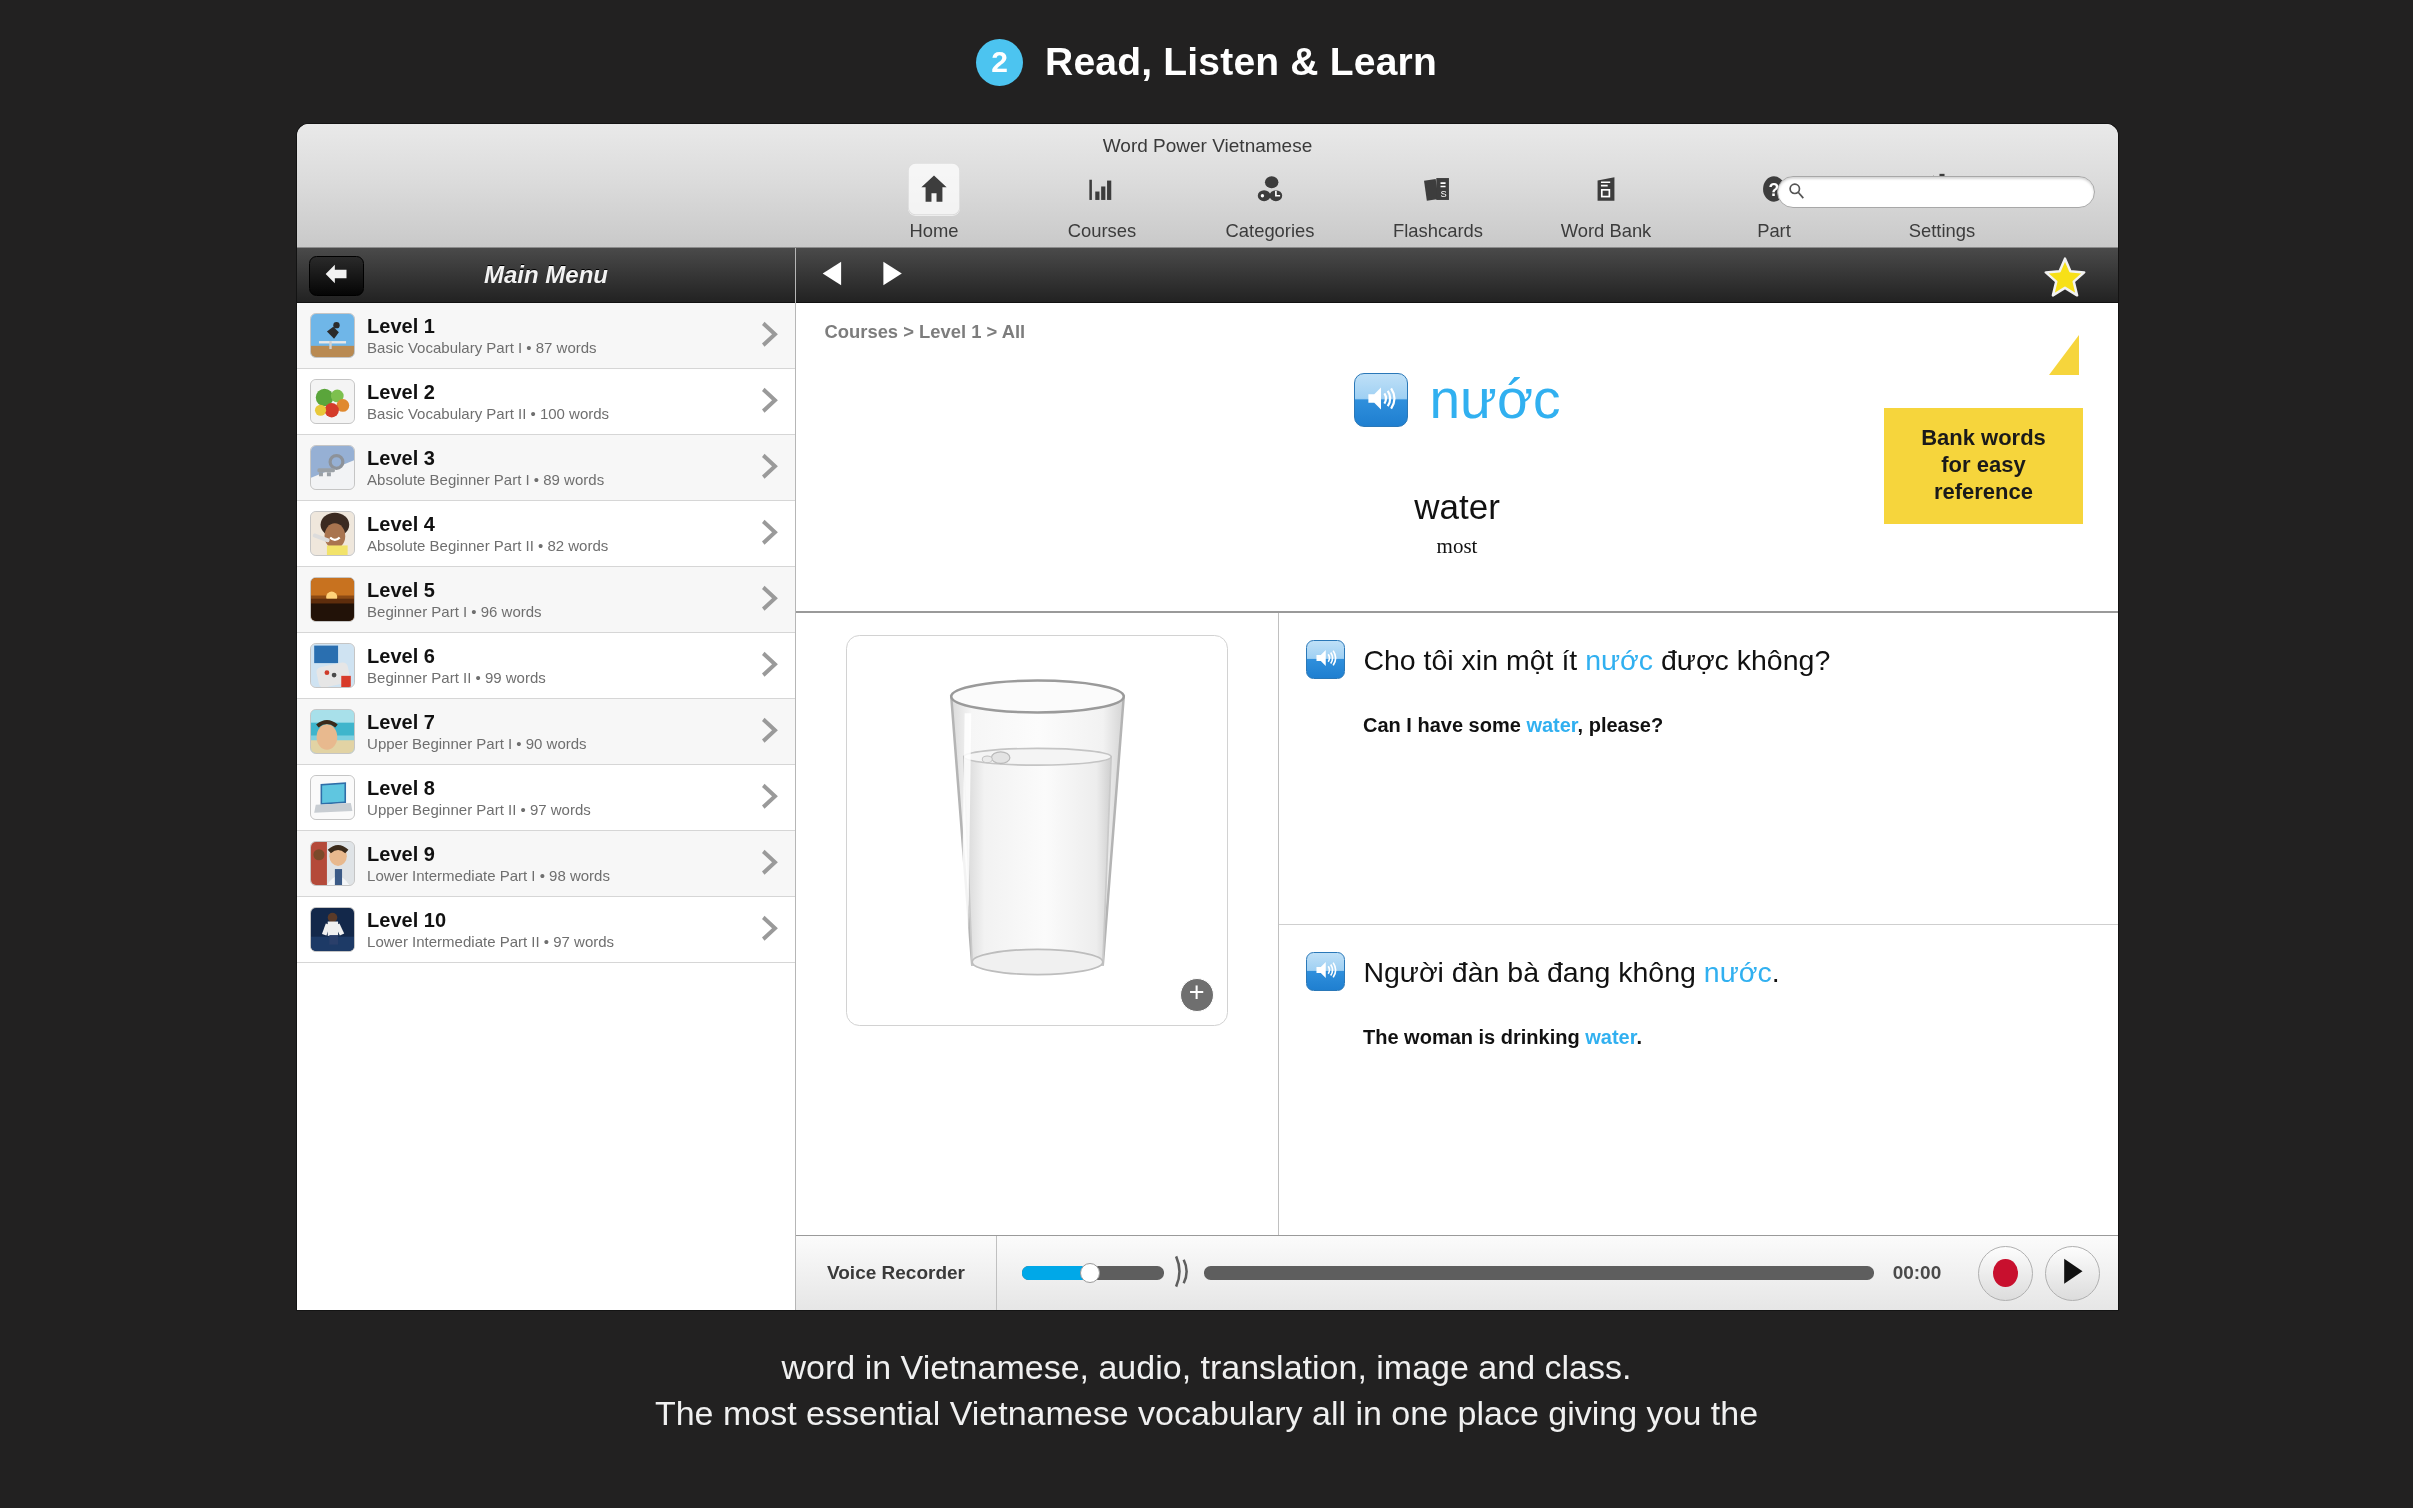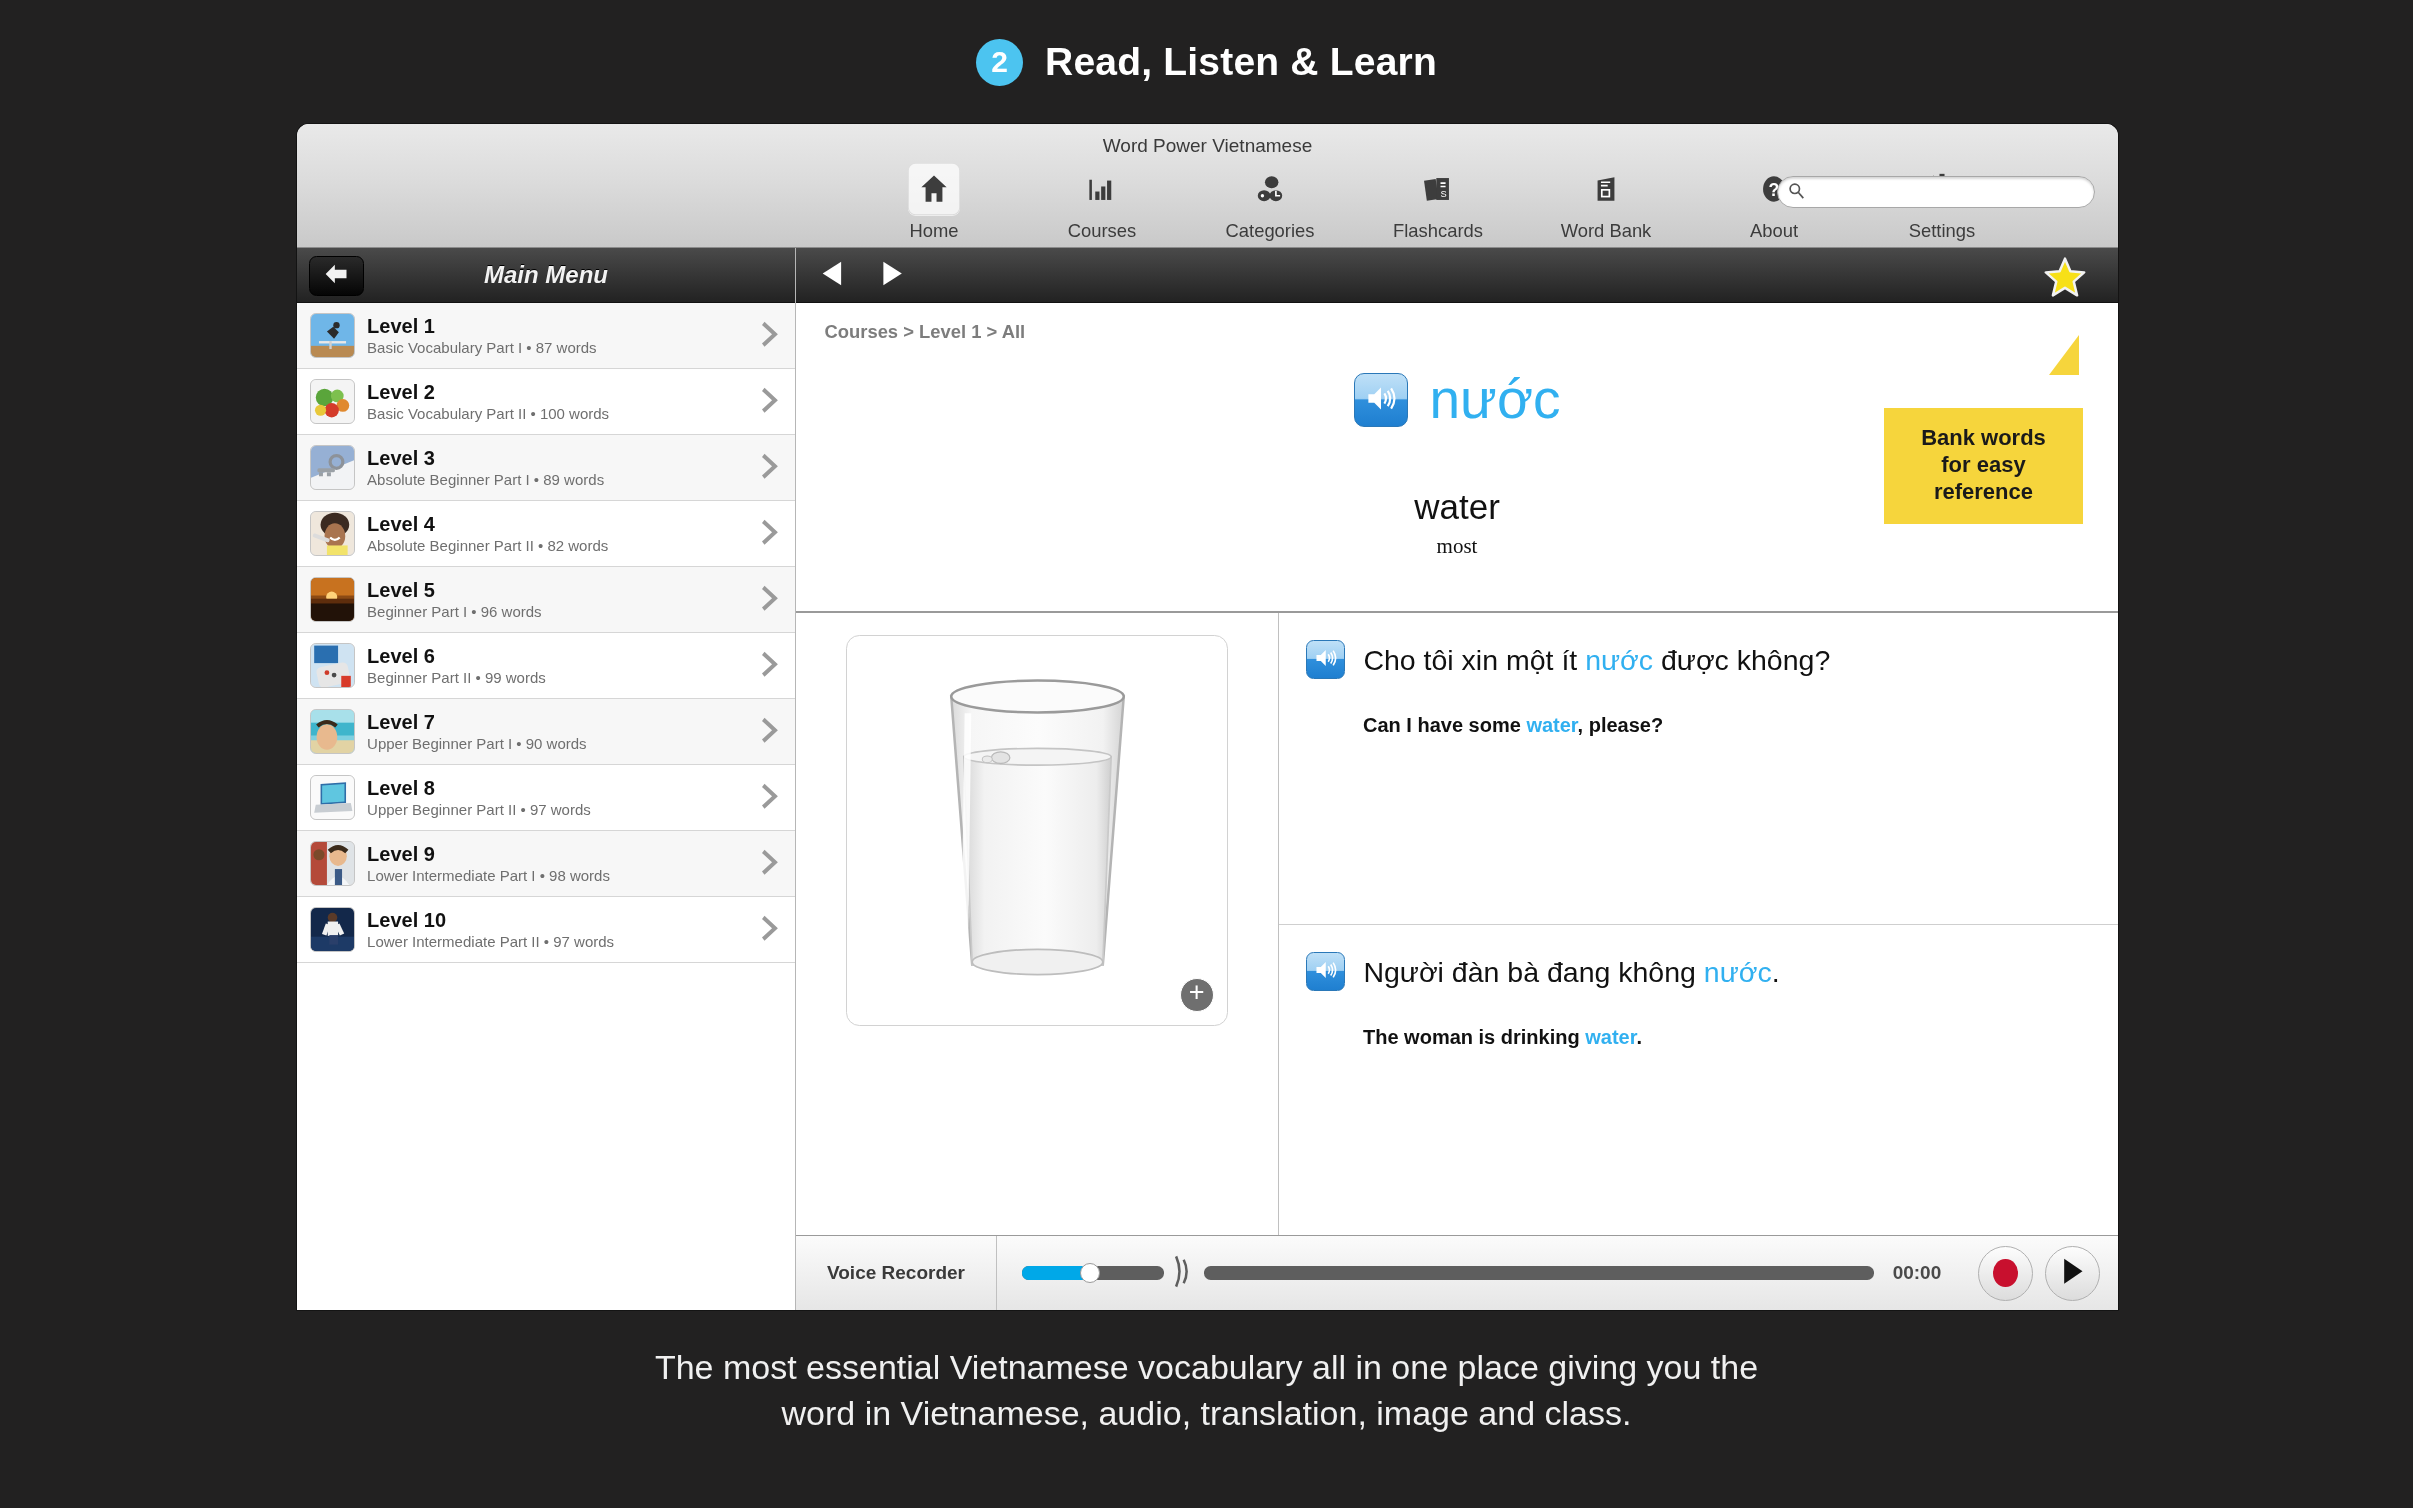--- a/index.html
+++ b/index.html
@@ -310,21 +310,21 @@
           <div class="tool-label">Word Bank</div>
         </div>
 
         <div class="tool-item">
           <div class="tool-ico-box">
             <svg width="32" height="32" viewBox="0 0 38 38">
               <ellipse cx="19" cy="19" rx="13" ry="15" fill="#3d3d3d"></ellipse>
               <text x="19" y="27" font-size="21" fill="#fff" text-anchor="middle" font-family="sans-serif" font-weight="bold">?</text>
             </svg>
           </div>
-          <div class="tool-label">About</div>
+          <div class="tool-label">Part</div>
         </div>
 
         <div class="tool-item">
           <div class="tool-ico-box">
             <svg width="32" height="32" viewBox="0 0 38 38">
               <g fill="#3d3d3d">
                 <circle cx="19" cy="19" r="11"></circle>
                 <rect x="16" y="1" width="6" height="8"></rect>
                   <rect x="16" y="29" width="6" height="8"></rect>
                 <rect x="1" y="16" width="8" height="6"></rect>
@@ -731,18 +731,18 @@
               </span>
             </div>
           </div>
         </div>
 
       </div>
     </div>
   </div>
 
   <div class="caption">
+    <div>word in Vietnamese, audio, translation, image and class.</div>
     <div>The most essential Vietnamese vocabulary all in one place giving you the</div>
-    <div>word in Vietnamese, audio, translation, image and class.</div>
   </div>
 
 </div>
 
 
 </body></html>

